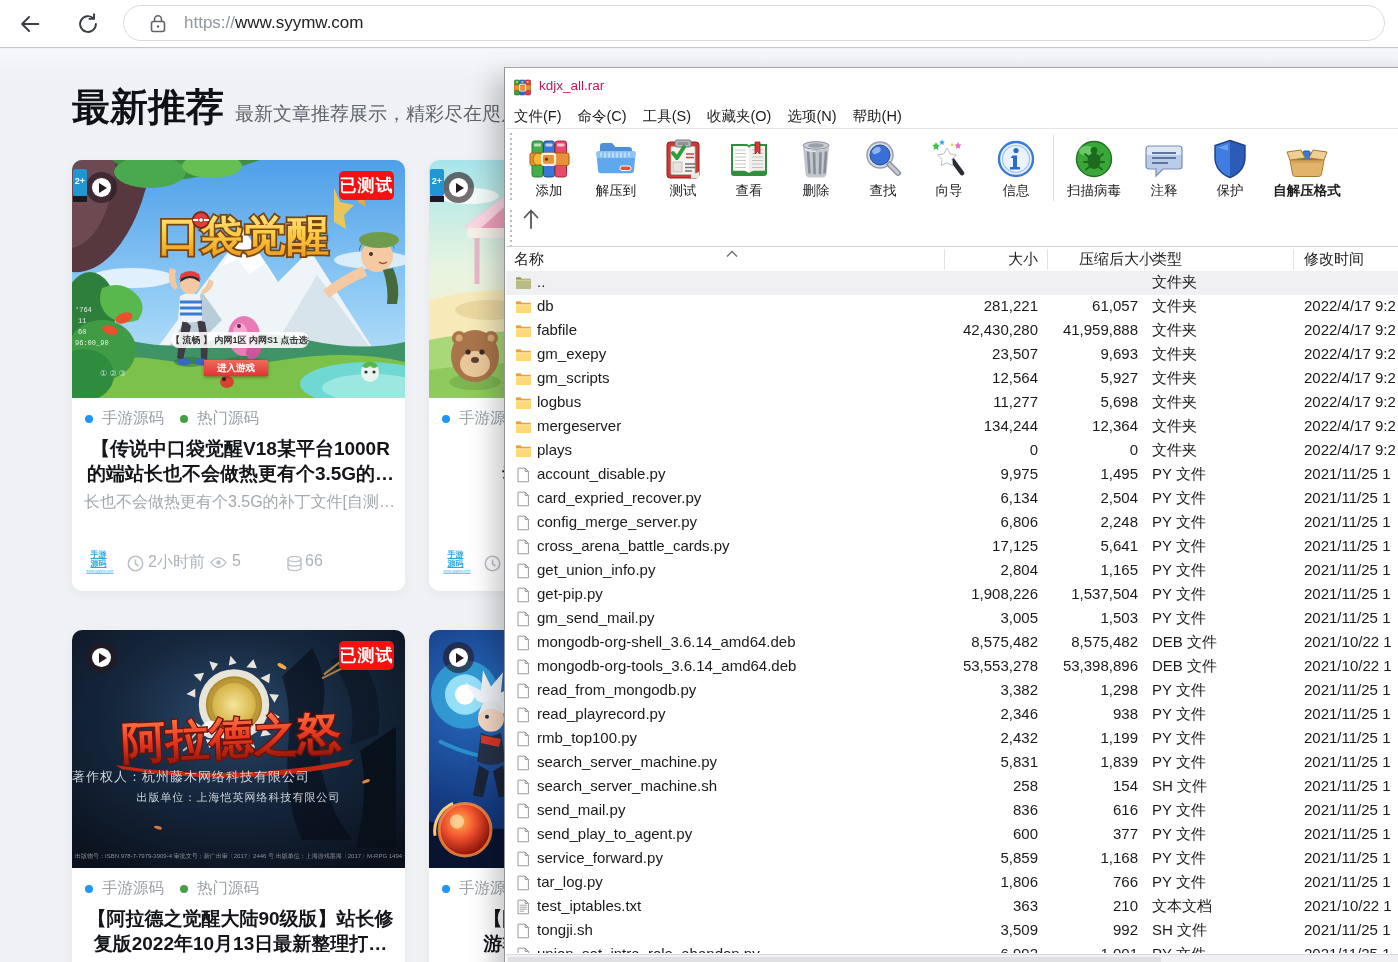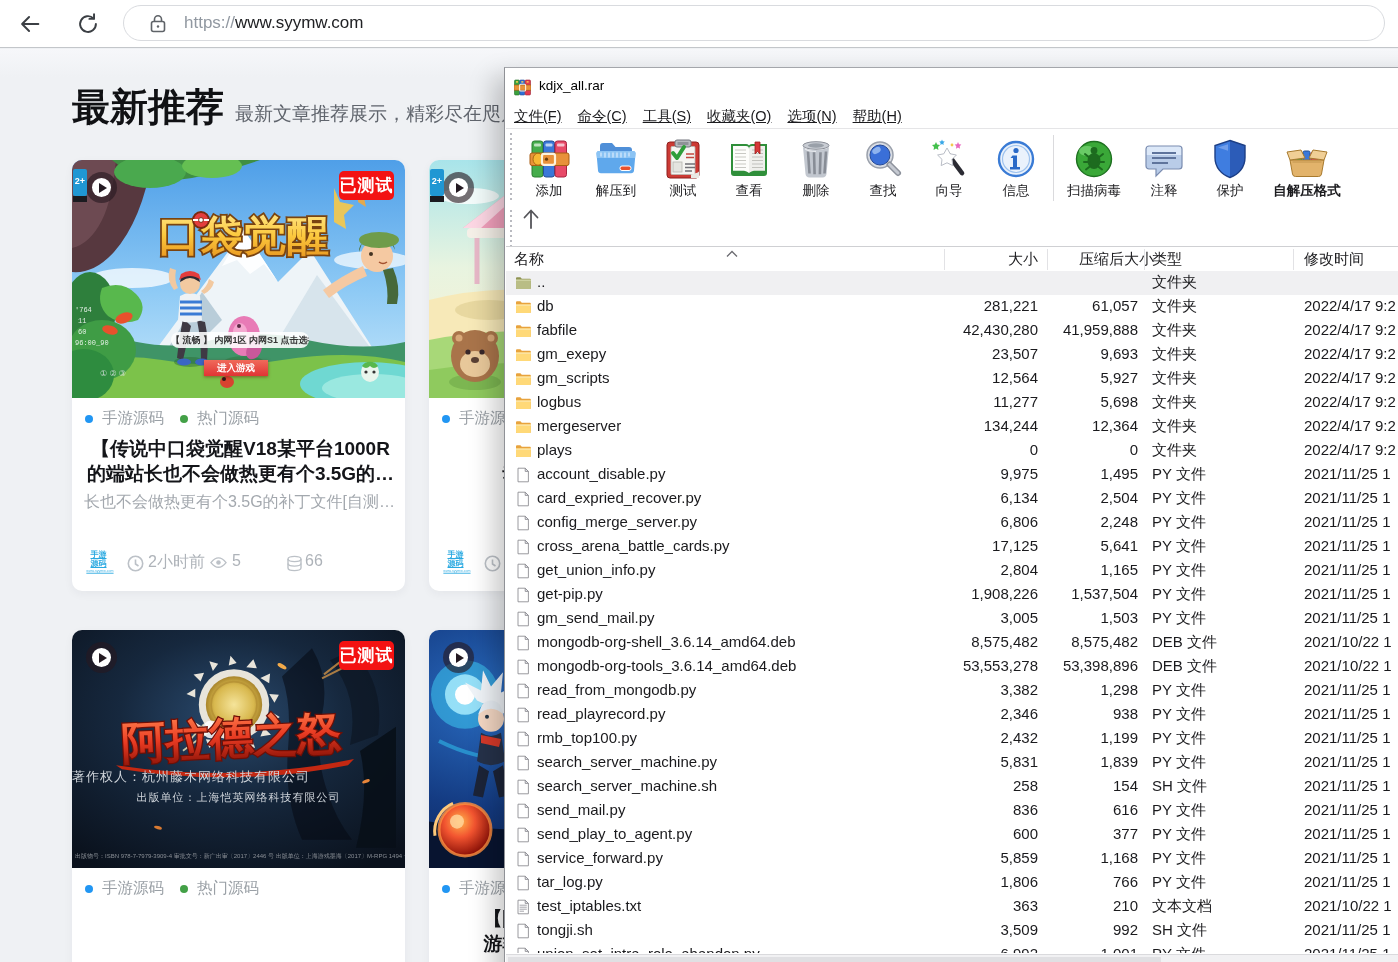--- a/index.html
+++ b/index.html
@@ -40,23 +40,23 @@
   .card-foot .logo > span { display:block; }
   .card-foot .logo .sub { display:block; font-size:4px; line-height:5px; color:#49b6e6; font-weight:400; transform:scale(.9); }
   .card-foot .ico { position:absolute; top:5px; width:17px; height:17px; color:#bcc1c7; }
   .card-foot .txt { position:absolute; top:2px; font-size:16px; color:#aeb3b9; white-space:nowrap; }
 
   
   .winrar { position:absolute; left:504px; top:67px; width:950px; height:940px; background:#fff; border-left:1px solid #8f9196; border-top:1px solid #a4a6ab; box-shadow:-10px 10px 24px rgba(0,0,0,.22); z-index:5; }
   .wr-inner { position:absolute; left:1px; top:1px; right:0; bottom:0; }
   .wr-titlebar { position:absolute; left:0; top:0; width:100%; height:35px; background:#fff; }
   .wr-titlebar .wr-ico { position:absolute; left:8px; top:10px; width:17px; height:17px; }
-  .wr-titlebar .wr-title { position:absolute; left:33px; top:9px; font-size:13.5px; color:#000000; }
+  .wr-titlebar .wr-title { position:absolute; left:33px; top:9px; font-size:13.5px; color:#be185d; }
   .wr-menubar { position:absolute; left:0px; top:35px; height:24px; line-height:24px; font-size:14.5px; color:#1b1b1e; white-space:nowrap; }
-  .wr-menubar .menu-item { display:inline-block; padding:0 8px;text-decoration:underline; }
+  .wr-menubar .menu-item { display:inline-block; padding:0 8px; }
   .wr-toolbar { position:absolute; left:0; top:59px; width:100%; height:78px; border-top:1px solid #e5e5e7; }
   .tb-btn { position:absolute; top:6px; height:68px; text-align:center; }
   .tb-btn .tb-ico { display:block; margin:3px auto 0; width:42px; height:42px; }
   .tb-btn .tb-ico svg { width:42px; height:42px; }
   .tb-btn .tb-label { display:block; margin-top:2px; font-size:13.5px; color:#1c1c1f; white-space:nowrap; }
   .tb-sep { position:absolute; left:547px; top:6px; width:1px; height:66px; background:#dadadd; }
   .grip { position:absolute; left:4px; width:2px; background-image:repeating-linear-gradient(#b9bac0 0 2px, transparent 2px 5px); }
   .grip.g1 { top:64px; height:70px; }
   .grip.g2 { top:141px; height:36px; }
   .wr-address { position:absolute; left:0; top:137px; width:100%; height:41px; border-bottom:1px solid #cfd0d3; }
@@ -403,20 +403,24 @@
             </div>
           </div>
           <div class="tested">已测试</div>
         </div>
         <div class="tags">
           <span class="dot" style="background: rgb(33, 150, 243);"></span>
           <span>手游源码</span>
           <span class="dot t2" style="background: rgb(67, 160, 71); margin-left: 16px;"></span>
           <span>热门源码</span>
         </div>
+        <div class="card-title">
+          <div>【阿拉德之觉醒大陆90级版】站长修</div>
+          <div>复版2022年10月13日最新整理打…</div>
+        </div>
       </div>
       <div class="card" style="left: 429px; top: 581px;">
         <div class="card-img">
           <svg class="art" viewBox="0 0 333 236" preserveAspectRatio="none">
 <defs>
  <radialGradient id="glow4" cx=".2" cy=".3" r=".9">
                 <stop offset="0" stop-color="#2a6ec4"></stop>
                 <stop offset=".5" stop-color="#143b82"></stop>
                 <stop offset="1" stop-color="#0a1c4a"></stop>
               </radialGradient>

